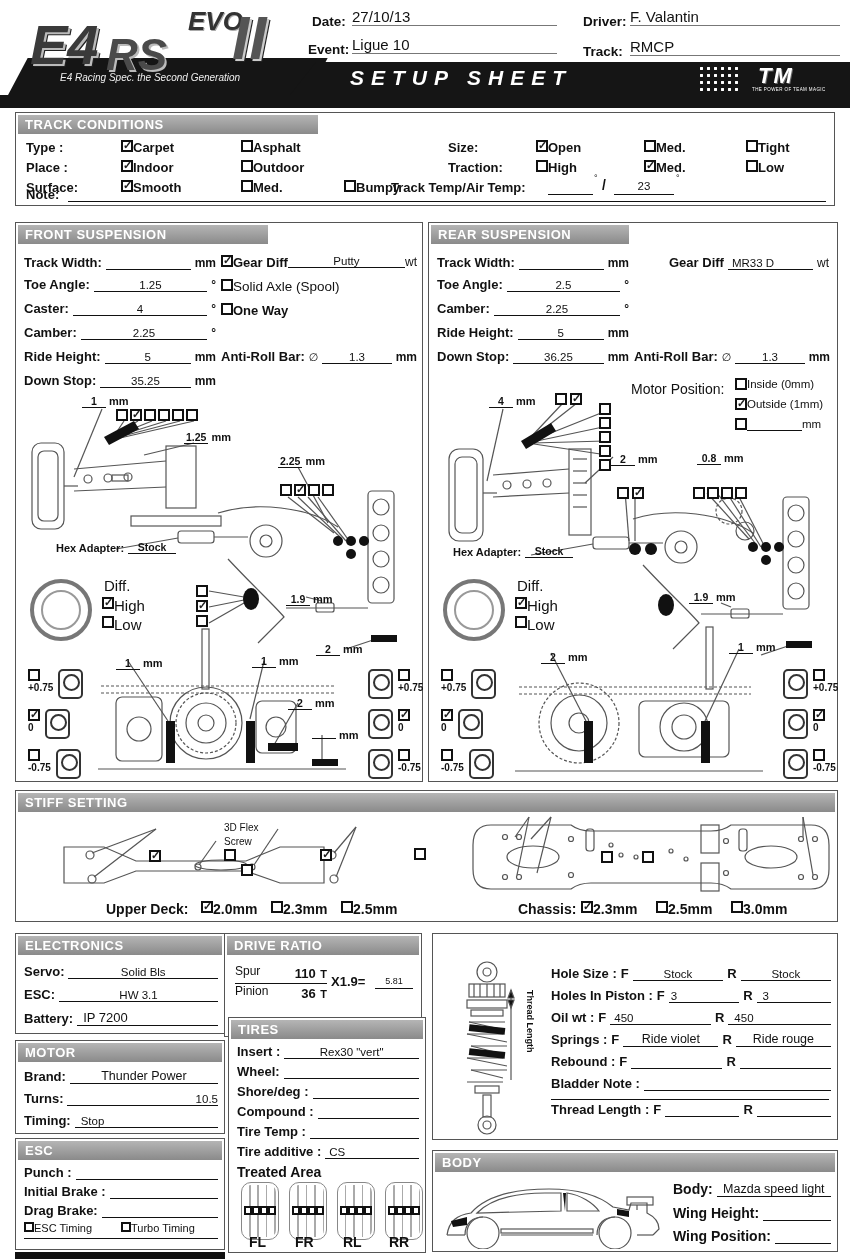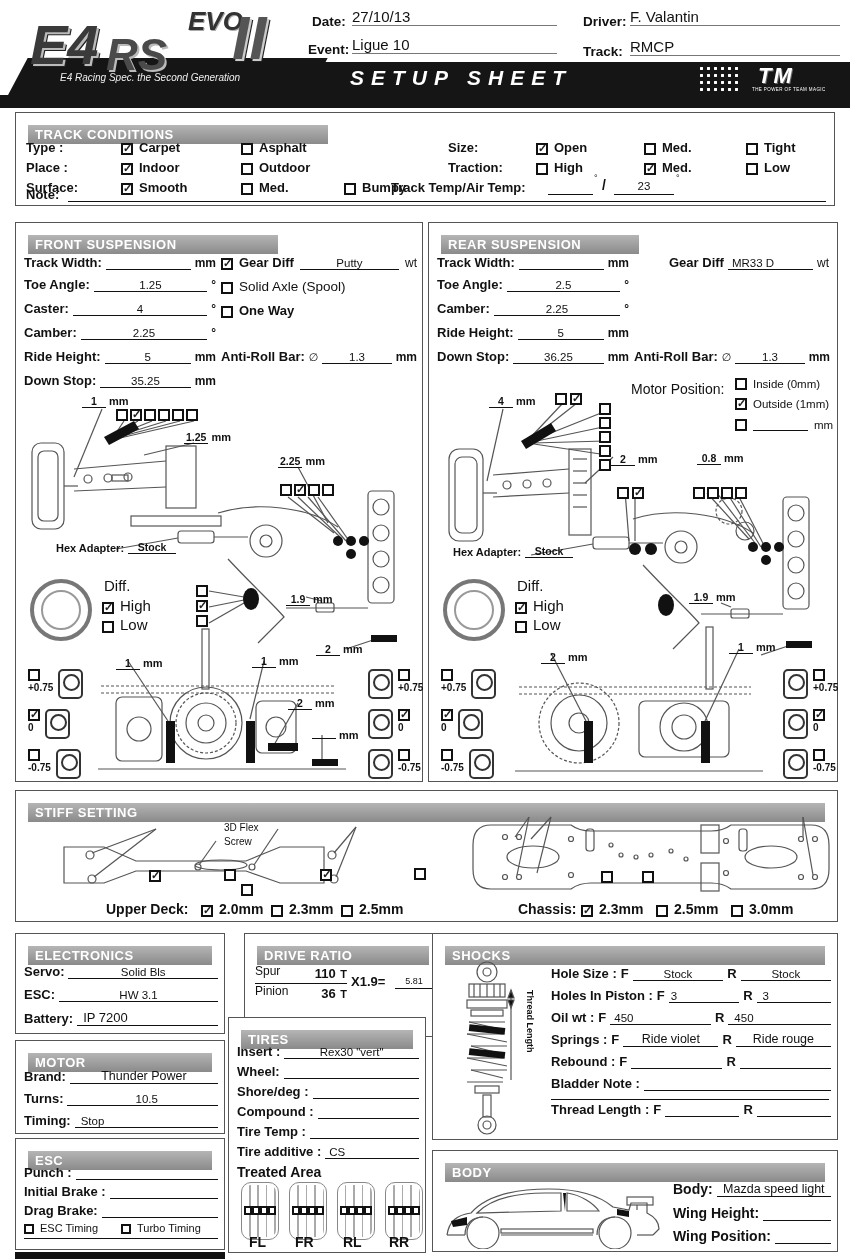--- a/index.html
+++ b/index.html
@@ -2,35 +2,35 @@
 <html><head>
 <meta charset="utf-8">
 <style>
   *{box-sizing:border-box;margin:0;padding:0}
   body{margin:0;background:#fff;font-family:"Liberation Sans",sans-serif;color:#111}
   #page{position:relative;width:850px;height:1260px;background:#fff;overflow:hidden}
   .abs{position:absolute}
   .b{font-weight:bold}
   
   .box{position:absolute;border:1.5px solid #555;background:#fff}
-  .hdr{margin:12px;height:19px;background:linear-gradient(#b5b5b5,#8a8a8a);color:#fff;
+  .hdr{margin:2px;height:19px;background:linear-gradient(#b5b5b5,#8a8a8a);color:#fff;
        font-weight:bold;font-size:13px;line-height:19px;padding-left:7px;letter-spacing:.5px}
   
   .lbl{font-weight:bold;font-size:13px;white-space:nowrap}
   .sm{font-size:11px}
   .val{font-size:11.5px;text-align:center}
   .uline{border-bottom:1.5px solid #111}
   .unit{font-weight:bold;font-size:12px}
   .fld{display:flex;align-items:flex-end;gap:4px}
   .fld .grow{flex:1}
   
   .cb{display:inline-block;width:12px;height:12px;border:2px solid #111;background:#fff;
       position:relative;vertical-align:middle;flex:none}
   .cb.checked::after{content:"\2713";position:absolute;left:0px;top:-3px;font-size:11px;font-weight:bold;color:#222}
-  .opt{display:flex;align-items:flex-end;gap:6px;position:absolute;white-space:nowrap}
+  .opt{display:flex;align-items:flex-start;gap:0;position:absolute;white-space:nowrap}
   .opt .olbl{font-weight:bold;font-size:13px}
   .opt .olbl-sm{font-size:11.5px}
   
   .ann{position:absolute;font-size:11px;font-weight:bold;white-space:nowrap}
   .ann .anum{display:inline-block;min-width:24px;text-align:center;padding:0 2px;border-bottom:1.5px solid #111;font-size:10.5px}
   
   .knob{position:absolute;width:62px;height:62px;border-radius:50%;border:4px solid #777;background:#fff}
   .knob::after{content:"";position:absolute;left:7px;top:7px;right:7px;bottom:7px;border:2px solid #999;border-radius:50%}
   
   .clip{display:inline-block;width:25px;height:30px;border:2px solid #333;border-radius:5px;position:relative;background:#fff}
@@ -707,21 +707,21 @@
   </div>
 
   <div class="box" style="left:15px;top:1040px;width:210px;height:94px">
     <div class="hdr">MOTOR</div>
     <div class="fld abs" style="left:8px;top:28px;width:194px">
       <span class="lbl">Brand:</span>
       <span class="val uline grow" style="font-size:12.5px">Thunder Power</span>
     </div>
     <div class="fld abs" style="left:8px;top:50px;width:194px">
       <span class="lbl">Turns:</span>
-      <span class="val uline grow" style="text-align:center;padding-left:8px">10.5</span>
+      <span class="val uline grow" style="text-align:right;padding-left:8px">10.5</span>
     </div>
     <div class="fld abs" style="left:8px;top:72px;width:194px">
       <span class="lbl">Timing:</span>
       <span class="val uline grow" style="text-align:left;padding-left:6px">Stop</span>
     </div>
   </div>
 
   <div class="box" style="left:15px;top:1138px;width:210px;height:112px">
     <div class="hdr">ESC</div>
     <div class="fld abs" style="left:8px;top:26px;width:194px">
@@ -741,21 +741,21 @@
         <span style="font-size:11px">ESC Timing</span>
       </div>
     <div class="opt" style="left:105px;top:83px">
         <span class="cb" style="width:10px;height:10px"></span>
         <span style="font-size:11px">Turbo Timing</span>
       </div>
     <div class="abs uline" style="left:8px;top:86px;width:194px;height:14px"></div>
   </div>
   <div class="abs" style="left:15px;top:1252px;width:210px;height:7px;background:#111"></div>
 
-  <div class="box" style="left:244px;top:933px;width:198px;height:104px">
+  <div class="box" style="left:224px;top:933px;width:198px;height:104px">
     <div class="hdr">DRIVE RATIO</div>
     <div class="abs" style="left:10px;top:30px;width:92px;display:flex;justify-content:space-between;border-bottom:1.5px solid #111;padding-bottom:1px">
       <span style="font-size:12px">Spur</span>
       <span><span class="b" style="font-size:13px">110</span> <span class="b" style="font-size:11px">T</span></span>
     </div>
     <div class="abs" style="left:10px;top:50px;width:92px;display:flex;justify-content:space-between">
       <span style="font-size:12px">Pinion</span>
       <span><span class="b" style="font-size:13px">36</span> <span class="b" style="font-size:11px">T</span></span>
     </div>
     <span class="abs b" style="left:106px;top:40px;font-size:13px">X1.9=</span>
@@ -821,21 +821,20 @@
           <span class="tsq"></span>
         </div>
       </div>
     <span class="lbl abs" style="left:20px;top:216px;font-size:14px">FL</span>
     <span class="lbl abs" style="left:66px;top:216px;font-size:14px">FR</span>
     <span class="lbl abs" style="left:114px;top:216px;font-size:14px">RL</span>
     <span class="lbl abs" style="left:160px;top:216px;font-size:14px">RR</span>
   </div>
 
   <div class="box" style="left:432px;top:933px;width:406px;height:207px">
-    <div class="hdr">SHOCKS</div>
     <svg class="abs" style="left:14px;top:26px" width="80" height="176" viewBox="0 0 80 176">
       <g class="hairline">
         <circle cx="40" cy="12" r="10"></circle>
           <circle cx="40" cy="12" r="4"></circle>
         <rect x="22" y="24" width="36" height="13"></rect>
         <line x1="27" y1="24" x2="27" y2="37"></line>
           <line x1="33" y1="24" x2="33" y2="37"></line>
           <line x1="40" y1="24" x2="40" y2="37"></line>
           <line x1="47" y1="24" x2="47" y2="37"></line>
           <line x1="53" y1="24" x2="53" y2="37"></line>

